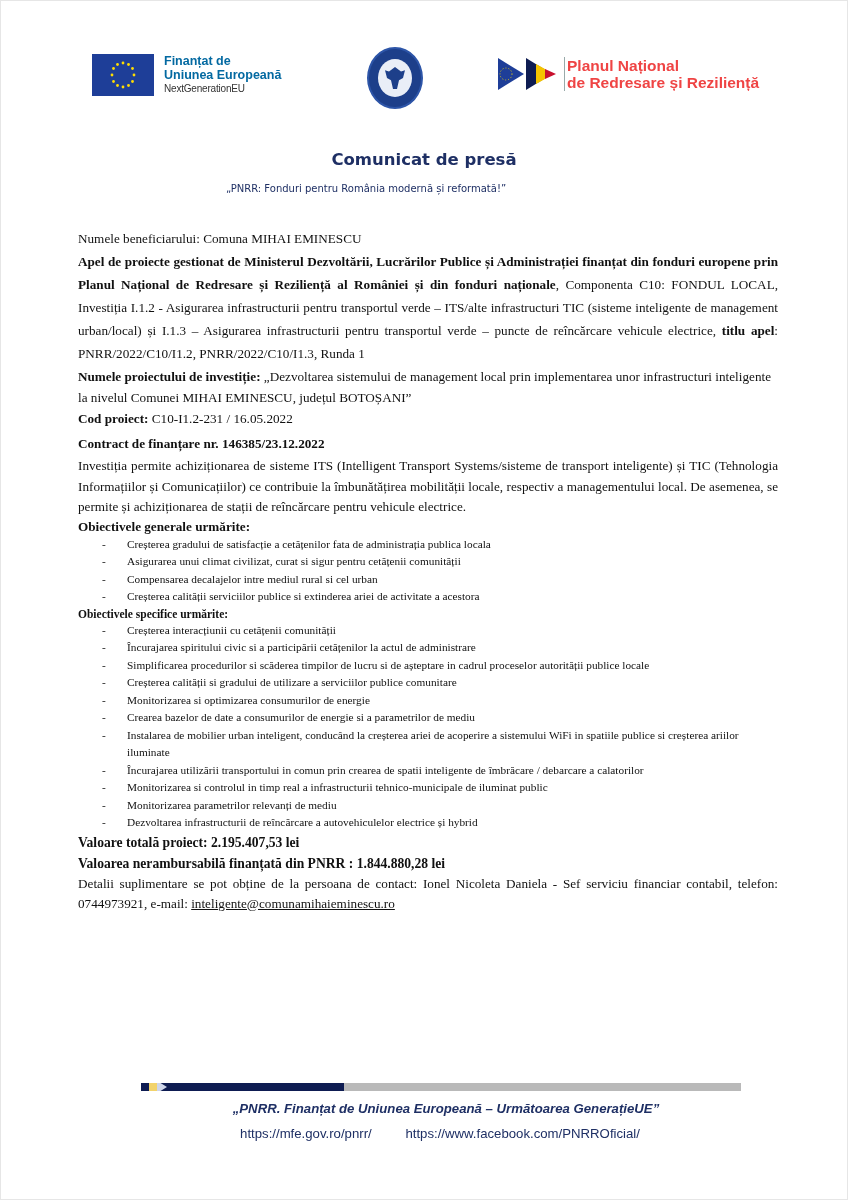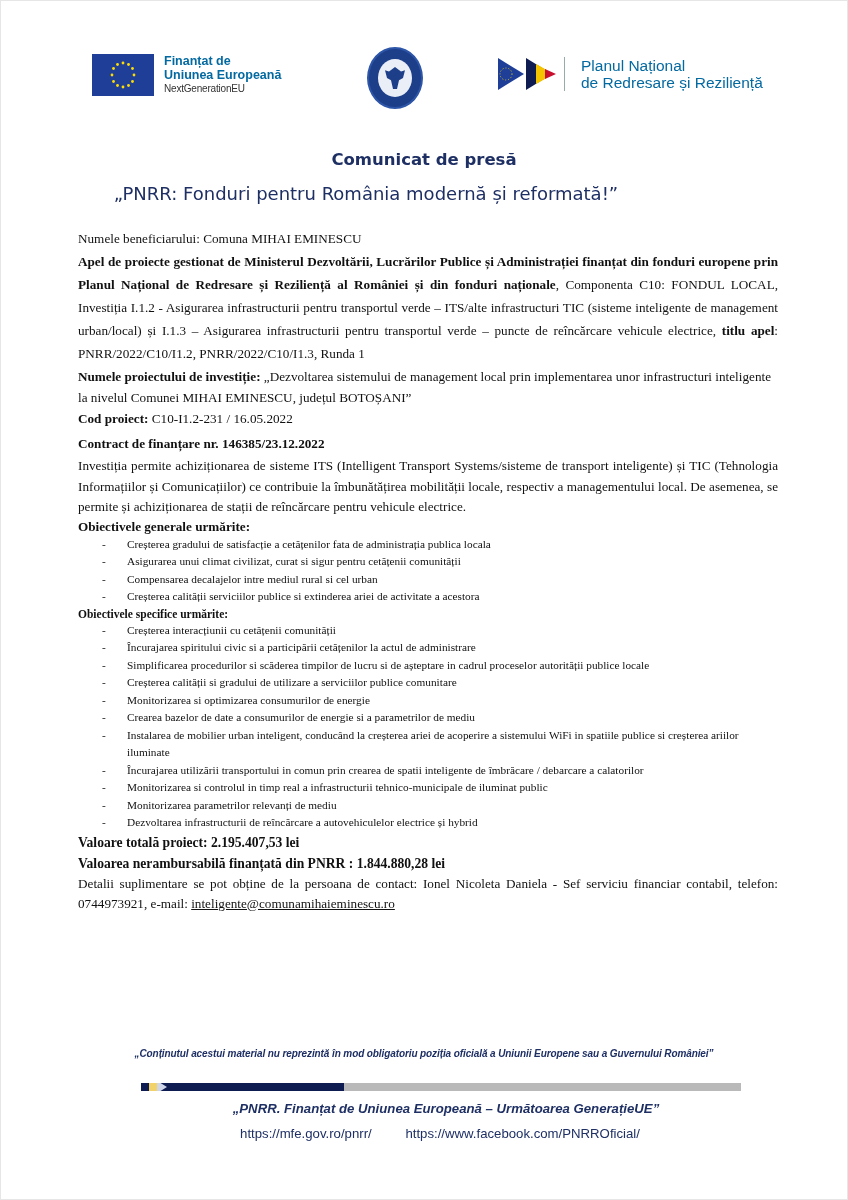--- a/index.html
+++ b/index.html
@@ -13,25 +13,25 @@
   .eu-text { margin-left:10px; font-family:"Liberation Sans", sans-serif; line-height:14px; }
   .eu-text .l1, .eu-text .l2 { color:#0369a1; font-weight:bold; font-size:12.5px; }
   .eu-text .l3 { color:#333; font-size:10px; letter-spacing:-0.2px; }
 
   .gov-logo { position:absolute; left:367px; top:47px; width:56px; height:62px; border-radius:50%; background:#1d3f8a; border:2px solid #2d55a8; box-sizing:border-box; }
   .gov-logo .inner { position:absolute; left:9px; top:10px; width:34px; height:38px; border-radius:50%; background:#e9eef7; }
   .gov-logo .eagle { position:absolute; left:16px; top:18px; width:20px; height:22px; background:#1d3f8a; clip-path:polygon(50% 0,80% 20%,100% 15%,90% 50%,70% 60%,60% 100%,40% 100%,30% 60%,10% 50%,0 15%,20% 20%); }
 
   .pnrr-logo { position:absolute; left:498px; top:57px; display:flex; align-items:center; }
   .pnrr-arrows { width:62px; height:32px; position:relative; }
-  .pnrr-text { margin-left:4px; padding-left:16px; border-left:1.5px solid #9aa; font-size:15.5px; line-height:17px; color:#0369a1; font-weight:normal; }
+  .pnrr-text { margin-left:4px; padding-left:2px; border-left:1.5px solid #9aa; font-size:15.5px; line-height:17px; color:#ef4444; font-weight:bold; }
 
   
   .title { position:absolute; left:0; width:848px; top:150px; text-align:center; font-family:"DejaVu Sans", sans-serif; font-weight:bold; font-size:16.5px; color:#1e2f64; }
-  .subtitle { position:absolute; left:0; width:732px; top:183px; text-align:center; font-family:"DejaVu Sans", sans-serif; font-size:18px; color:#1e2f64; }
+  .subtitle { position:absolute; left:0; width:732px; top:183px; text-align:center; font-family:"DejaVu Sans", sans-serif; font-size:10px; color:#1e2f64; }
 
   .body { position:absolute; left:78px; top:228px; width:700px; font-family:Liberation Serif, serif; font-size:13.2px; line-height:20.5px; color:#111; }
   .body p { margin:0; }
   .just { text-align:justify; }
   .b { font-weight:bold; }
   .blk1 { line-height:23px; margin-top:1px; }
   .lh22 { line-height:22px; }
   .obj-head { font-weight:bold; font-size:13.2px; line-height:18px; margin:0; }
   .obj-head.small { font-size:11.5px; line-height:16px; }
   ul.dash { list-style:none; margin:0; padding:0; font-size:11.3px; line-height:17.5px; }
@@ -150,21 +150,20 @@
     </ul>
 
     <p class="val">Valoare totală proiect: 2.195.407,53 lei</p>
     <p class="val">Valoarea nerambursabilă finanțată din PNRR : 1.844.880,28 lei</p>
 
     <p class="just contact">
       <span>Detalii suplimentare se pot obține de la persoana de contact: Ionel Nicoleta Daniela - Sef serviciu financiar contabil, telefon: 0744973921, e-mail: </span><a class="email">inteligente@comunamihaieminescu.ro</a>
     </p>
   </div>
 
-  <div class="disclaimer">„Conținutul acestui material nu reprezintă în mod obligatoriu poziția oficială a Uniunii Europene sau a Guvernului României”</div>
 
   <div class="footer-bar">
     <div class="dark"></div>
     <div class="light"></div>
     <div class="arrow"></div>
   </div>
 
   <div class="footer-slogan">„PNRR. Finanțat de Uniunea Europeană – Următoarea GenerațieUE”</div>
   <div class="footer-links">
     <a>https://mfe.gov.ro/pnrr/</a>

